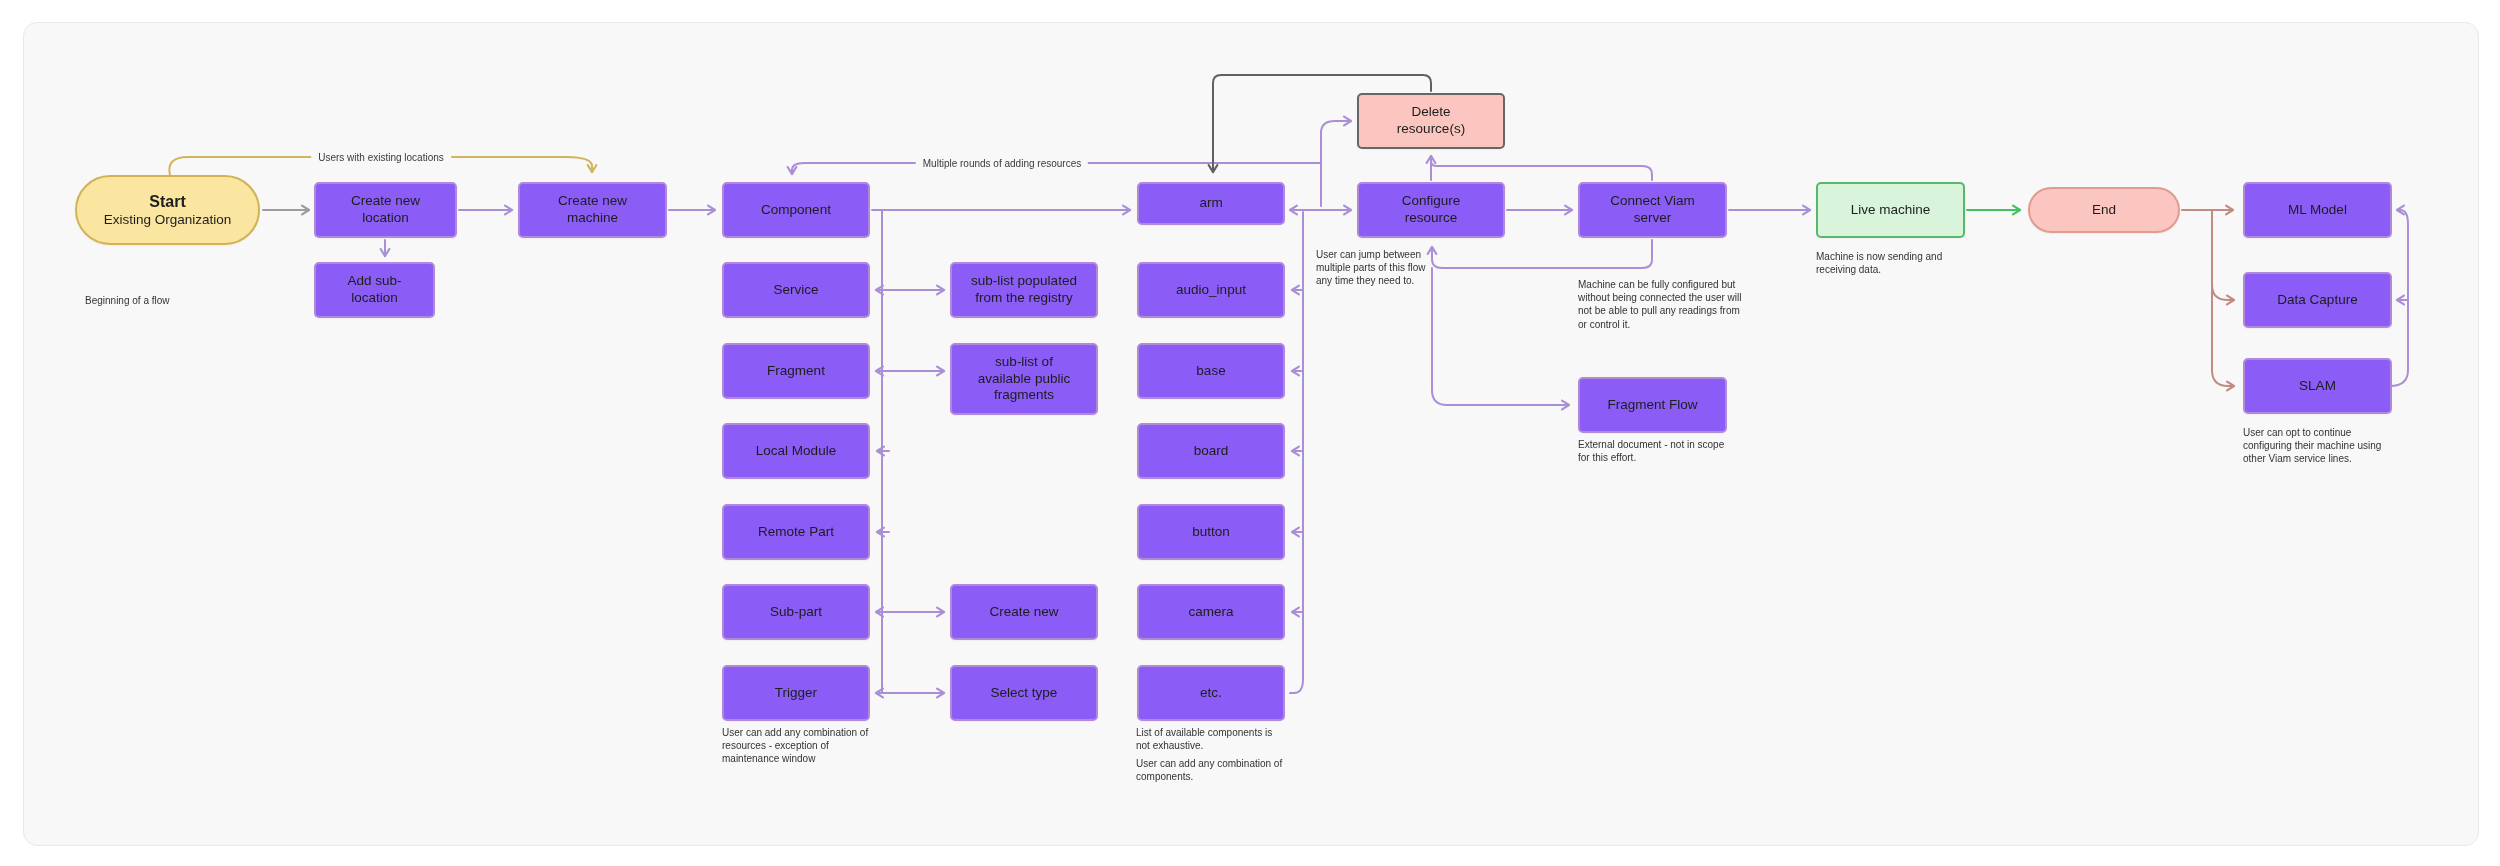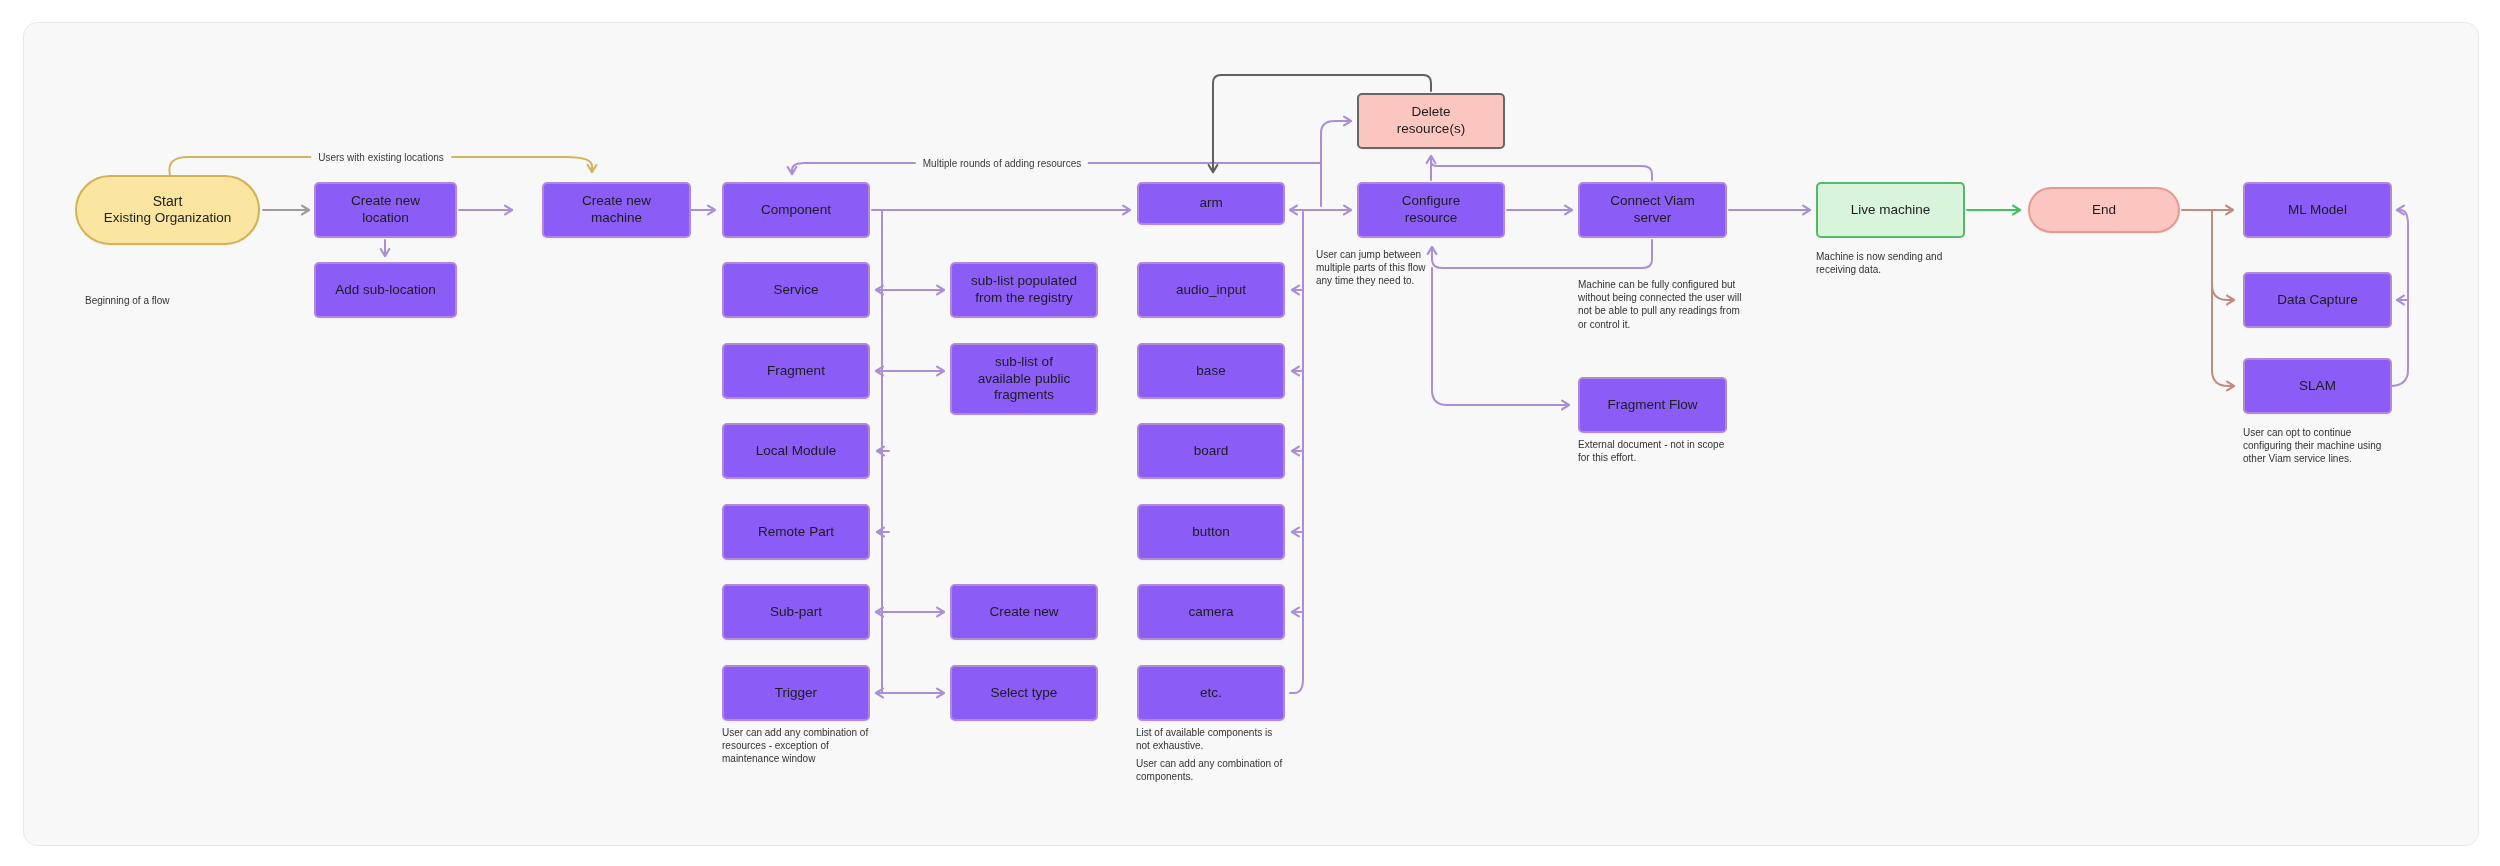--- a/index.html
+++ b/index.html
@@ -9,21 +9,21 @@
           border:1px solid #e9e9ec;border-radius:14px;}
   svg.wires{position:absolute;left:0;top:0;z-index:1;}
   .node{position:absolute;z-index:3;display:flex;flex-direction:column;align-items:center;justify-content:center;
         text-align:center;border:2px solid;border-radius:5px;font-size:13.5px;color:#1d1d1f;
         padding:17px;box-sizing:border-box;line-height:1.25;box-shadow:0 1px 2px rgba(80,60,120,0.06);}
   .purple{background:#8b5cf6;border-color:#b289d9;}
   .yellow{background:#fae6a1;border-color:#d4b254;border-radius:36px;}
   .red{background:#fbc6bf;border-color:#666666;}
   .pinkpill{background:#fbc6bf;border-color:#e39a90;border-radius:24px;}
   .green{background:#d8f4da;border-color:#57b869;}
-  .start-title{font-weight:normal;font-size:14px;}
+  .start-title{font-weight:bold;font-size:16px;}
   .note{position:absolute;z-index:2;font-size:10px;line-height:1.32;color:#333336;}
   .edge-label{position:absolute;z-index:4;transform:translate(-50%,-50%);font-size:10px;color:#3a3a3e;
               background:#f8f8f9;padding:1px 7px;white-space:nowrap;}
 </style>
 </head>
 <body>
 
 <div class="stage">
   <div class="canvas"></div>
 
@@ -98,24 +98,24 @@
     </g>
   </svg>
 
   <div class="node yellow" style="left:75px;top:175px;width:185px;height:70px">
     <span class="start-title">Start</span>
     <span>Existing Organization</span>
   </div>
   <div class="node purple" style="left:314px;top:182px;width:143px;height:56px">
       <span>Create new location</span>
     </div>
-  <div class="node purple" style="left:314px;top:262px;width:143px;height:56px">
+  <div class="node purple" style="left:314px;top:262px;width:121px;height:56px">
       <span>Add sub-location</span>
     </div>
-  <div class="node purple" style="left:542px;top:182px;width:149px;height:56px">
+  <div class="node purple" style="left:518px;top:182px;width:149px;height:56px">
       <span>Create new machine</span>
     </div>
 
   <div class="node purple" style="left:722px;top:182px;width:148px;height:56px">
       <span>Component</span>
     </div>
   <div class="node purple" style="left:722px;top:262px;width:148px;height:56px">
       <span>Service</span>
     </div>
   <div class="node purple" style="left:722px;top:343px;width:148px;height:56px">

